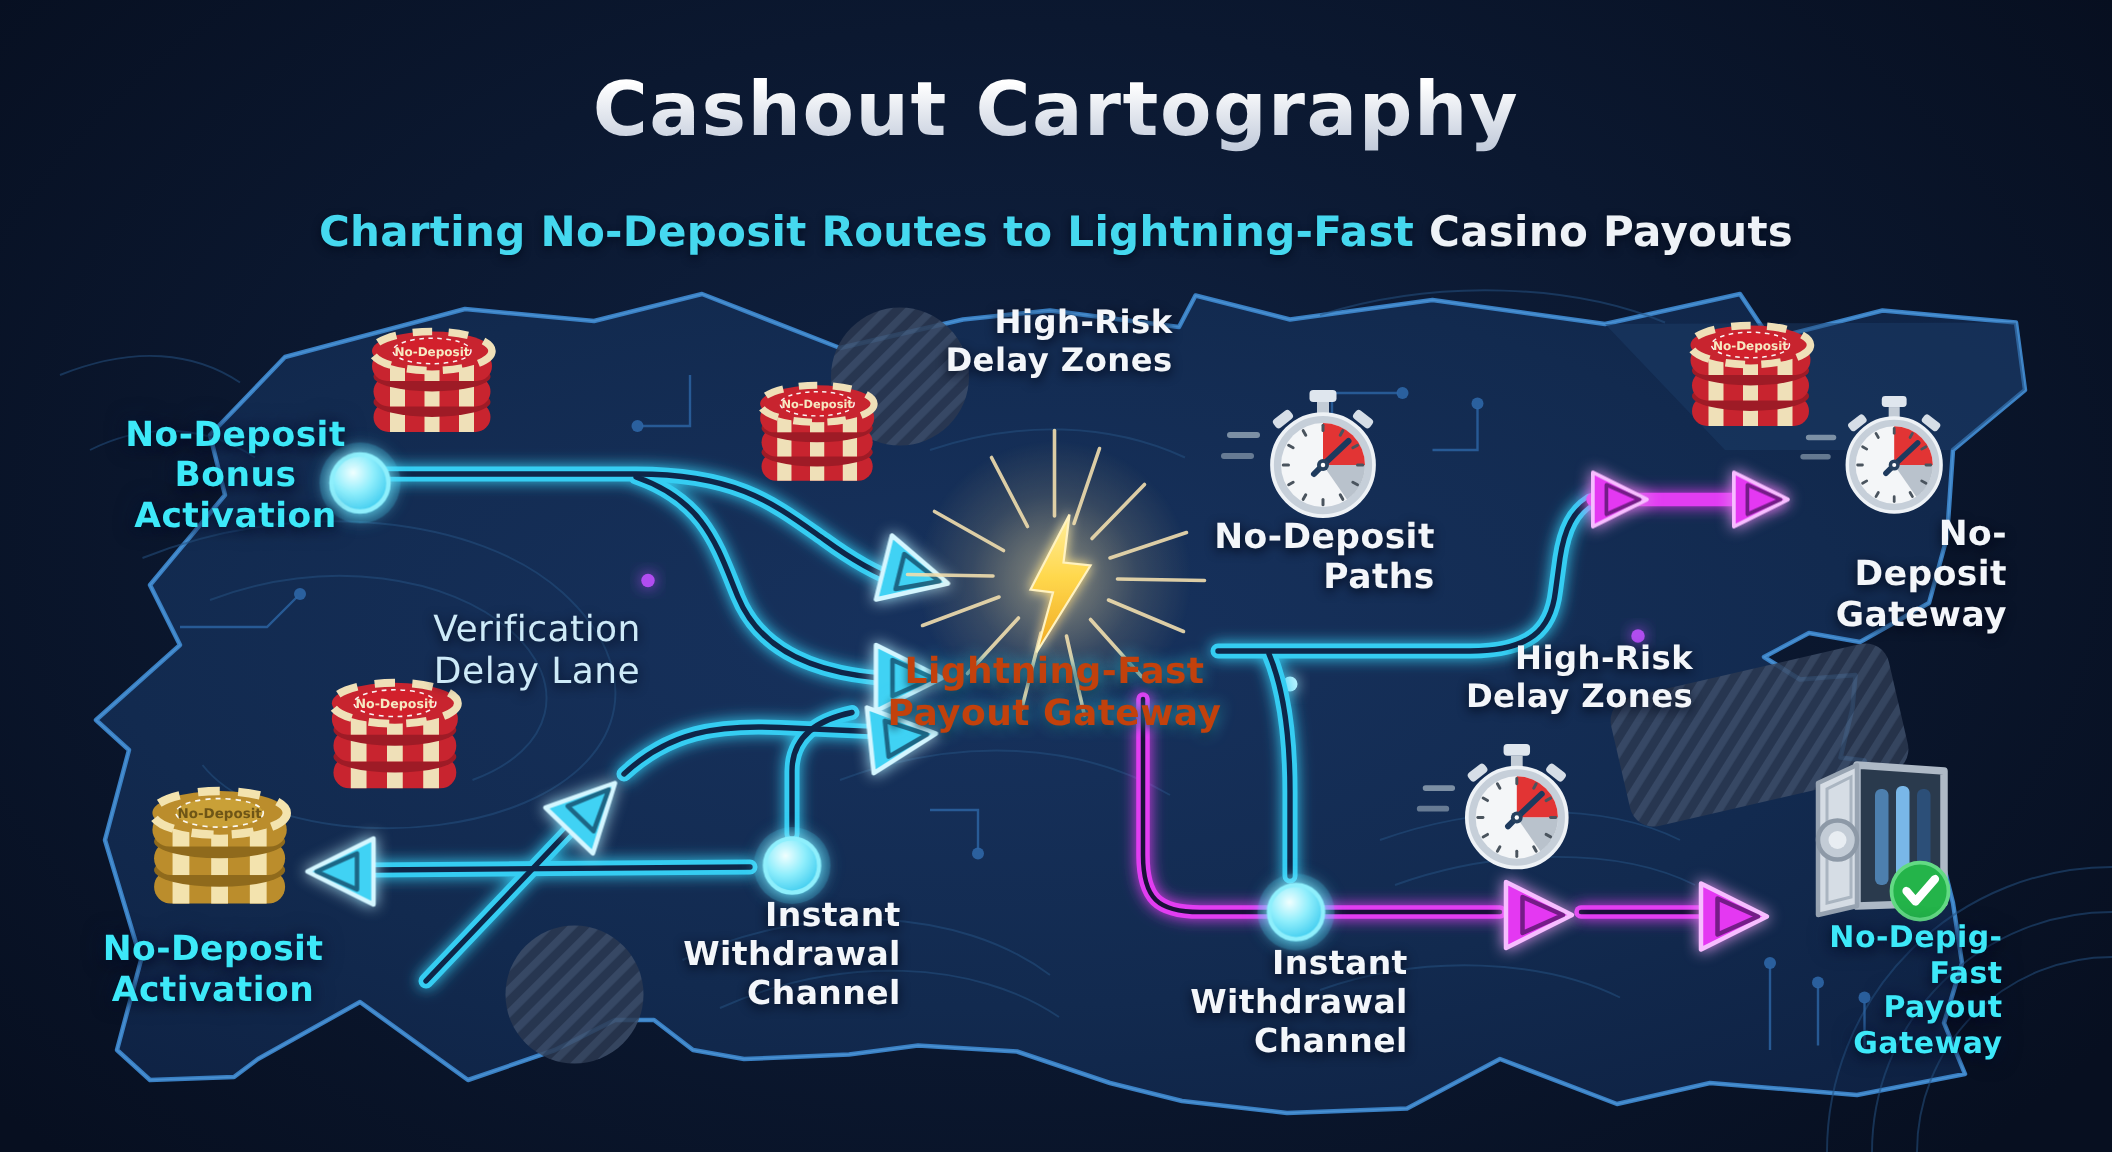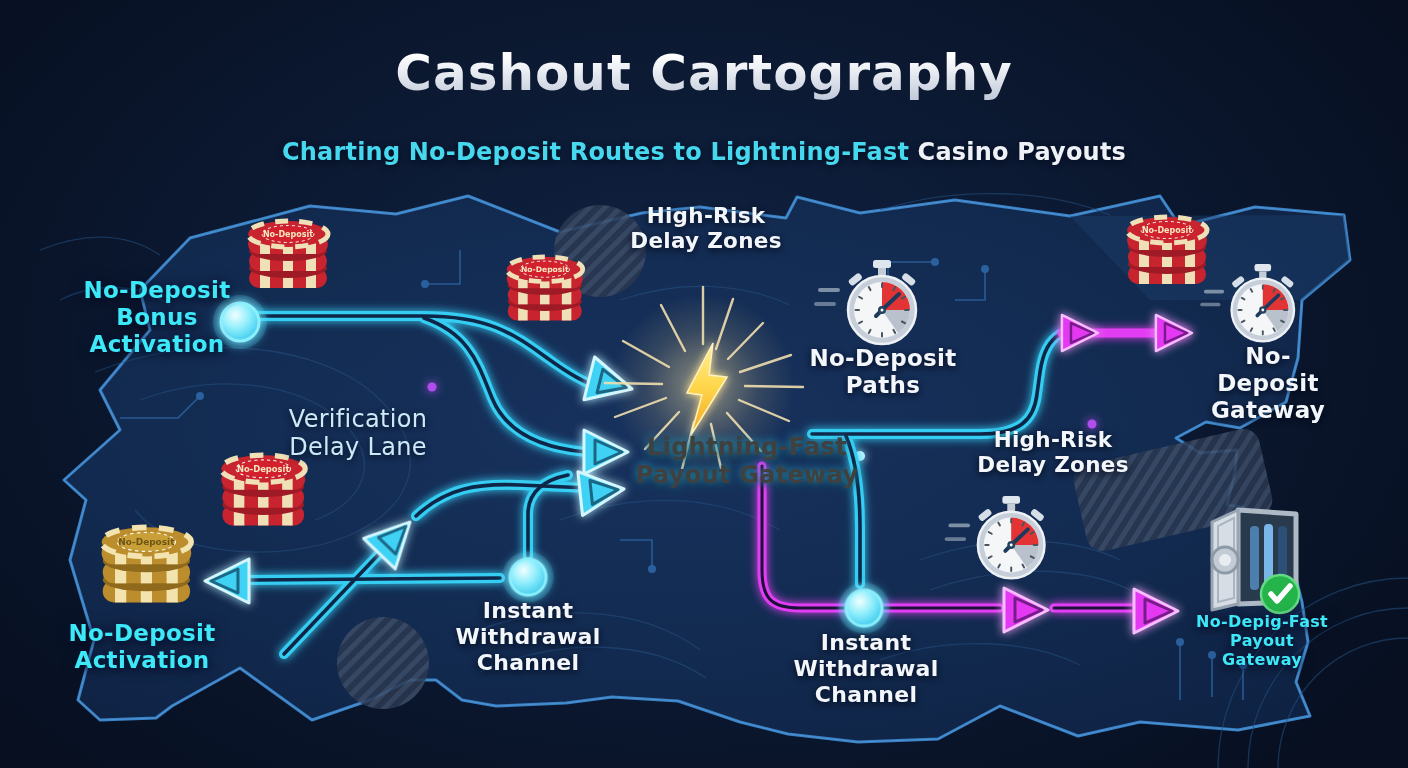--- a/index.html
+++ b/index.html
@@ -5,28 +5,28 @@
   html,body{margin:0;padding:0;}
   body{
     width:1408px;height:768px;overflow:hidden;position:relative;
     background:radial-gradient(ellipse 900px 600px at 48% 45%, #102344 0%, #0b1830 55%, #070f20 100%);
     font-family:"DejaVu Sans","Liberation Sans",sans-serif;
   }
   #scene{position:absolute;left:0;top:0;}
   .label{position:absolute;white-space:pre-line;text-align:center;transform:translateX(-50%);
          line-height:1.18;letter-spacing:.3px;font-weight:700;}
   .cyan{color:#3de9f9;text-shadow:0 2px 8px rgba(2,12,30,.9),0 0 14px rgba(0,40,80,.6);}
-  .cyan-glow{color:#404040;text-shadow:0 0 10px rgba(61,220,250,.75),0 2px 6px rgba(2,12,30,.9);margin-left:44px;}
-  .white{color:#f3f6fa;text-shadow:0 2px 7px rgba(2,10,26,.95);}
+  .cyan-glow{color:#c2410c;text-shadow:0 0 10px rgba(61,220,250,.75),0 2px 6px rgba(2,12,30,.9);}
+  .white{color:#f3f6fa;text-shadow:0 2px 7px rgba(2,10,26,.95);text-align:right;}
   .soft{color:#cdeaf8;font-weight:500;text-shadow:0 2px 7px rgba(2,10,26,.9);}
   .title{position:absolute;left:50%;transform:translateX(-50%);top:44px;font-size:50px;font-weight:700;
          letter-spacing:1px;background:linear-gradient(180deg,#ffffff 20%,#c2cbdb 95%);
          -webkit-background-clip:text;background-clip:text;color:transparent;
          text-shadow:none;white-space:nowrap;}
-  .subtitle{position:absolute;left:50%;transform:translateX(-50%);top:138px;font-size:24px;
+  .subtitle{position:absolute;left:50%;transform:translateX(-50%);top:138px;font-size:28px;
             font-weight:700;white-space:nowrap;letter-spacing:.2px;}
   .subtitle .hl{color:#45d8ef;text-shadow:0 2px 6px rgba(2,10,26,.8);}
   .subtitle .rest{color:#eef2f7;text-shadow:0 2px 6px rgba(2,10,26,.8);}
   .ck{stroke:#36cdf2;stroke-width:10;fill:none;stroke-linecap:round;}
   .ckcore{stroke:#0e2648;stroke-width:3.6;fill:none;stroke-linecap:round;}
   .mk{stroke:#e23df2;stroke-width:9;fill:none;stroke-linecap:round;}
   .mkcore{stroke:#1a1038;stroke-width:3;fill:none;stroke-linecap:round;}
   .ct{stroke:#24517f;stroke-width:1.3;fill:none;opacity:.55;}
   .cc{stroke:#2d66a6;stroke-width:1.6;fill:none;opacity:.8;}
   .ccd{fill:#2d66a6;opacity:.9;}
@@ -349,14 +349,14 @@
 <div class="label white" style="left:1053px;top:427px;font-size:21.5px;font-weight:600;">High-Risk
 Delay Zones</div>
 <div class="label white" style="left:528px;top:598px;font-size:22px;font-weight:600;">Instant
 Withdrawal
 Channel</div>
 <div class="label cyan" style="left:142px;top:620px;font-size:23px;">No-Deposit
 Activation</div>
 <div class="label white" style="left:866px;top:630px;font-size:22px;font-weight:600;">Instant
 Withdrawal
 Channel</div>
-<div class="label cyan" style="left:1262px;top:613px;font-size:16px;">No-Depig-Fast
+<div class="label cyan" style="left:1262px;top:613px;font-size:20px;text-align:right;">No-Depig-Fast
 Payout Gateway</div>
 
 </body></html>

